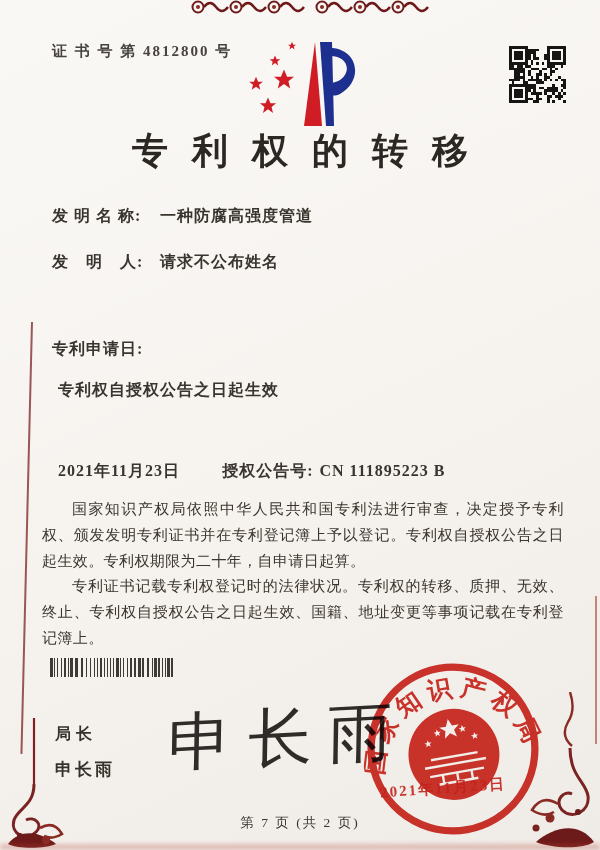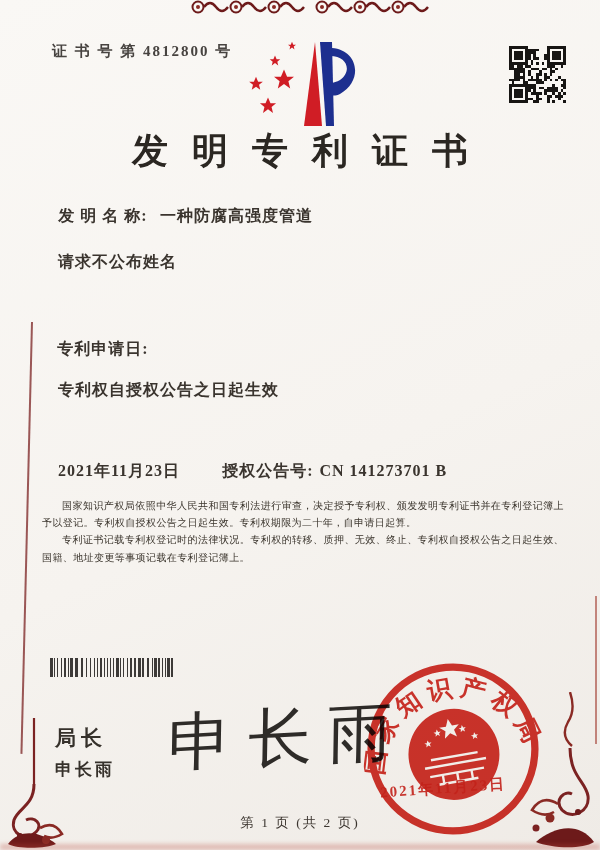--- a/index.html
+++ b/index.html
@@ -14,33 +14,33 @@
   .logo { left:242px; top:36px; width:118px; height:92px; }
   .qr { left:509px; top:46px; width:57px; height:57px; display:grid;
         grid-template-columns:repeat(21,1fr); grid-template-rows:repeat(21,1fr); }
   .qm { background:transparent; }
   .qm.on { background:#171513; }
 
   .title { left:0; right:0; top:127px; text-align:center; font-size:36px; font-weight:bold;
            letter-spacing:24px; text-indent:24px; color:#2b2722; }
 
   .field-row { left:52px; right:30px; display:flex; align-items:baseline;
-               font-size:16px; font-weight:600; letter-spacing:1px; color:#3a342e; white-space:nowrap;text-align:center; }
+               font-size:16px; font-weight:600; letter-spacing:1px; color:#3a342e; white-space:nowrap; }
   .flabel { flex:none; min-width:102px; }
   .fvalue { margin-left:6px; }
   .flabel.second { min-width:0; margin-left:42px; }
 
-  .body-text { left:42px; right:36px; top:497px; font-size:10px; line-height:1.72;
+  .body-text { left:42px; right:36px; top:497px; font-size:15px; line-height:1.72;
                text-align:justify; color:#3b352d; letter-spacing:0.4px; }
   .body-text p { text-indent:2em; }
 
   .barcode { left:50px; top:658px; width:124px; height:19px; display:flex; align-items:stretch; }
   .bar { background:#1c1a18; opacity:.85; }
 
-  .signer-role { left:55px; top:724px; font-size:21px; letter-spacing:5px; color:#36312b; font-weight:600; }
+  .signer-role { left:55px; top:724px; font-size:16px; letter-spacing:5px; color:#36312b; font-weight:600; }
   .signer-name { left:55px; top:758px; font-size:17px; letter-spacing:3px; color:#36312b; font-weight:600; }
 
   .signature { left:168px; top:694px; font-size:64px; color:#2e2b28; letter-spacing:16px;
                transform:rotate(-3deg) skewX(-4deg); font-weight:normal; }
 
   .seal { left:362px; top:658px; width:182px; height:182px; transform:rotate(-10deg);
           opacity:.93; mix-blend-mode:multiply; }
   .seal-date { left:380px; top:779px; font-size:15px; font-weight:bold; color:#c3221a;
                letter-spacing:2px; transform:rotate(-4deg); opacity:.9; }
 
@@ -549,41 +549,42 @@
       <div class="qm"></div>
       <div class="qm on"></div>
       <div class="qm"></div>
       <div class="qm on"></div>
       <div class="qm"></div>
       <div class="qm"></div>
       <div class="qm"></div>
       <div class="qm on"></div>
     </div>
 
-  <div class="abs title">发明专利证书</div>
+  <div class="abs title">专利权的转移</div>
 
   <div class="abs field-row" style="top:206px">
     <span class="flabel">发 明 名 称:</span>
     <span class="fvalue">一种防腐高强度管道</span>
   </div>
   <div class="abs field-row" style="top:252px">
+    <span class="flabel">发　明　人:</span>
     <span class="fvalue">请求不公布姓名</span>
   </div>
   <div class="abs field-row" style="top:339px">
     <span class="flabel">专利申请日:</span>
   </div>
   <div class="abs field-row" style="top:380px">
     <span class="fvalue">专利权自授权公告之日起生效</span>
   </div>
   <div class="abs field-row" style="top:423px">
   </div>
   <div class="abs field-row" style="top:461px">
     <span class="fvalue">2021年11月23日</span>
     <span class="flabel second">授权公告号:</span>
-    <span class="fvalue">CN 141273701 B</span>
+    <span class="fvalue">CN 111895223 B</span>
   </div>
 
   <div class="abs body-text">
     <p>国家知识产权局依照中华人民共和国专利法进行审查，决定授予专利权、颁发发明专利证书并在专利登记簿上予以登记。专利权自授权公告之日起生效。专利权期限为二十年，自申请日起算。</p>
     <p>专利证书记载专利权登记时的法律状况。专利权的转移、质押、无效、终止、专利权自授权公告之日起生效、国籍、地址变更等事项记载在专利登记簿上。</p>
   </div>
 
   <div id="barcode" class="abs barcode">
       <div class="bar" style="width: 3px; margin-right: 1px;"></div>
       <div class="bar" style="width: 1px; margin-right: 2px;"></div>
@@ -644,15 +645,15 @@
         <path d="M66 116 H134"></path>
         <path d="M74 108 H126"></path>
         <path d="M70 126 H130"></path>
         <path d="M78 136 H122"></path>
         <path d="M84 126 V136 M100 126 V136 M116 126 V136"></path>
       </g>
     </g>
   </svg>
   <div class="abs seal-date">2021年11月23日</div>
 
-  <div class="abs footer">第 1 页 (共 2 页)</div>
+  <div class="abs footer">第 7 页 (共 2 页)</div>
 
 </div>
 
 </body></html>

